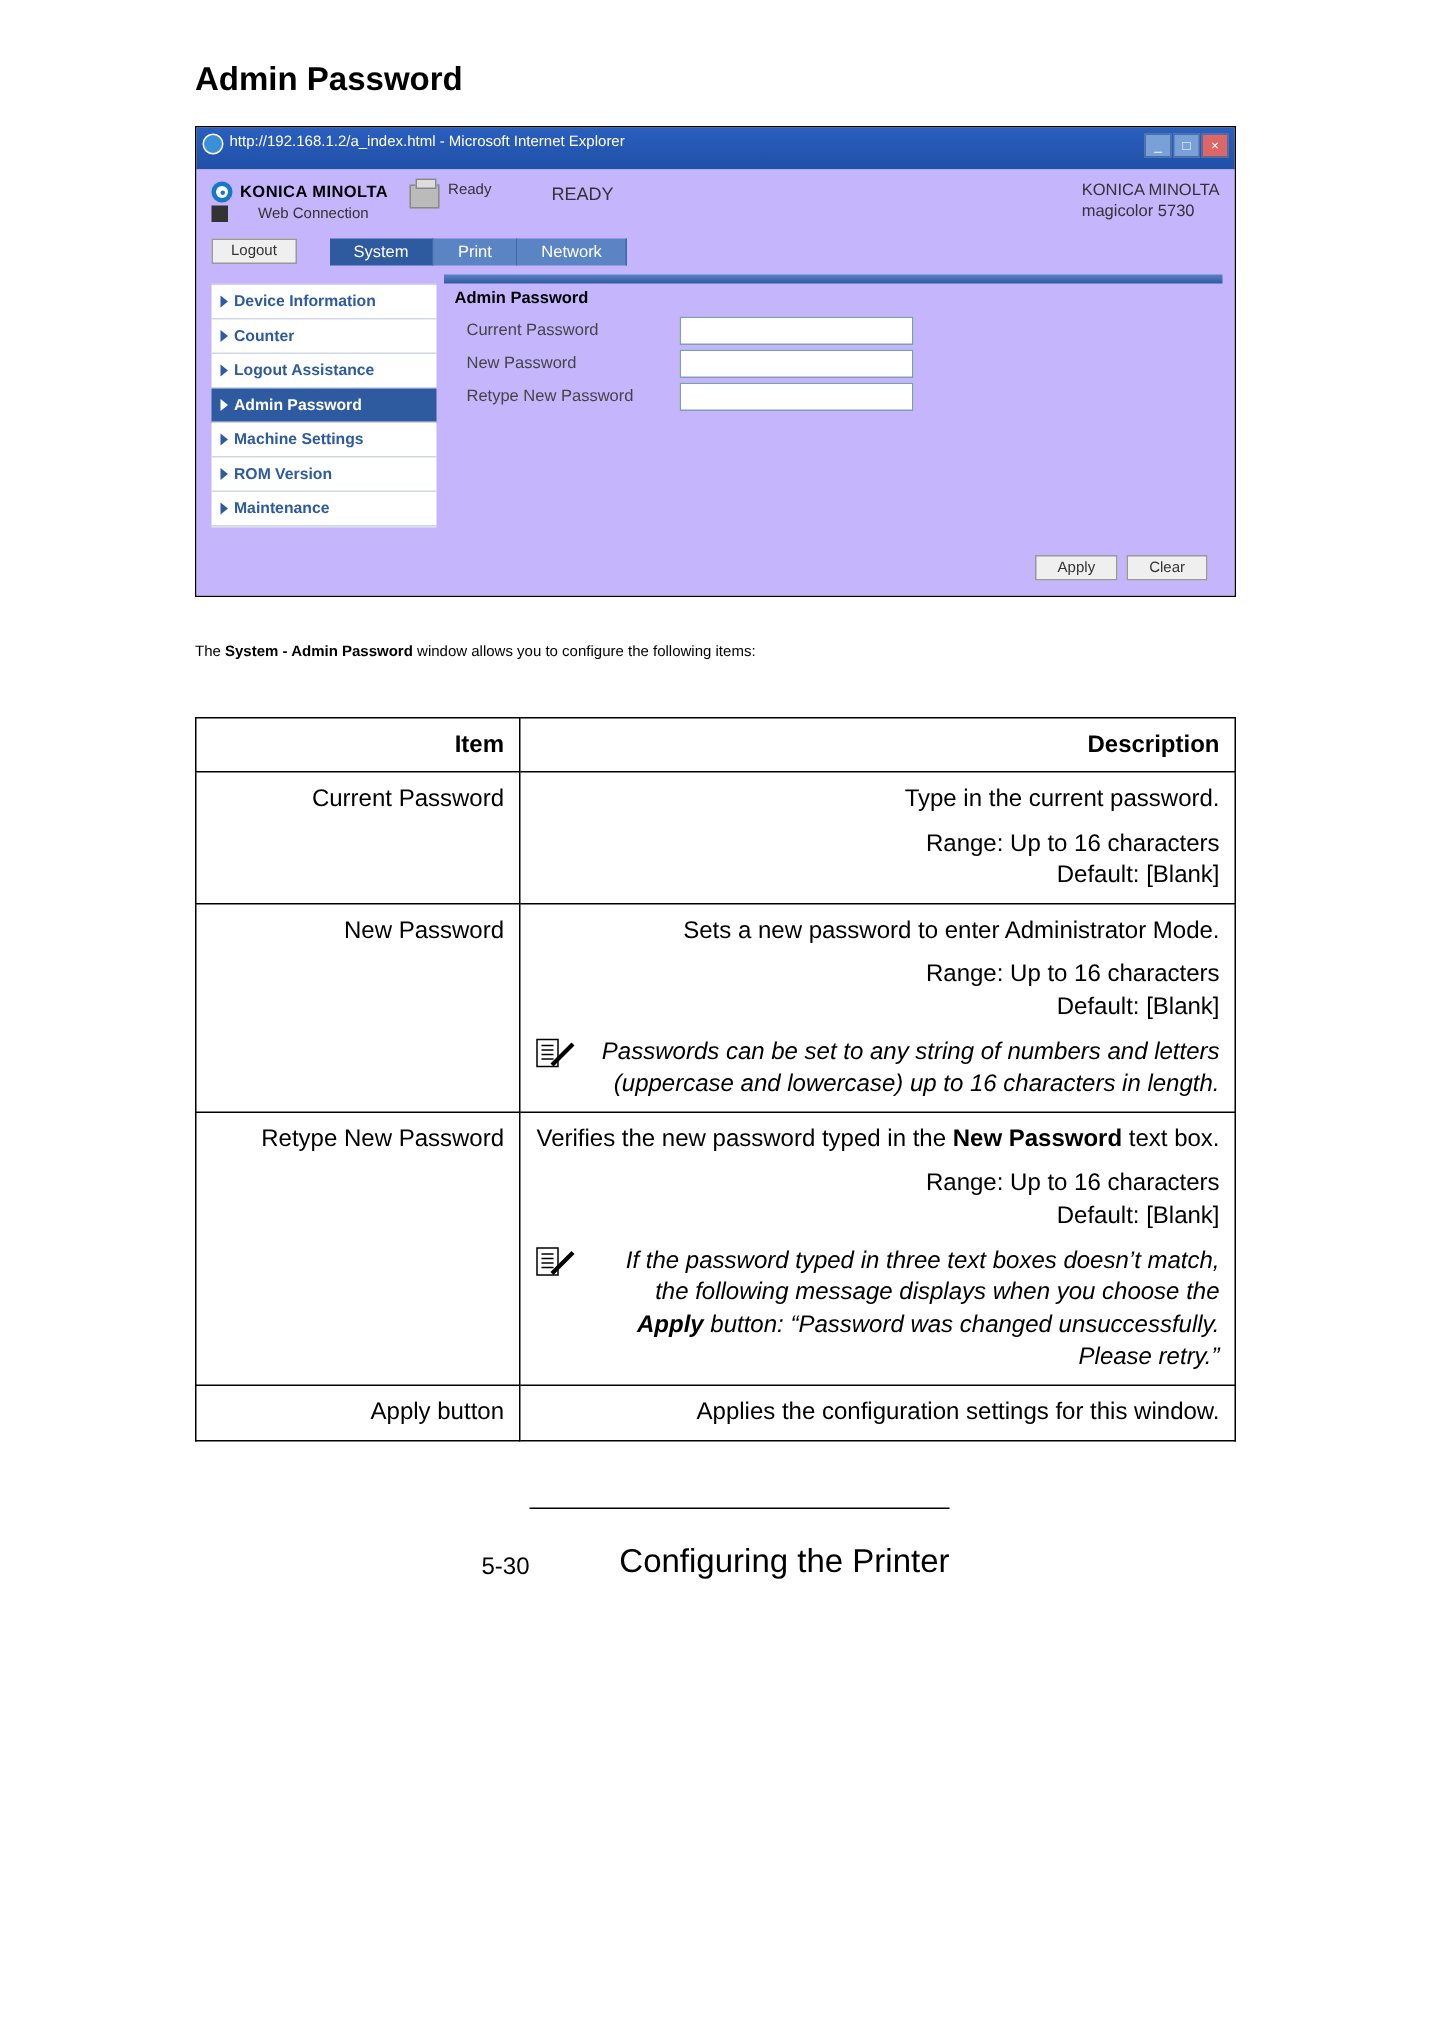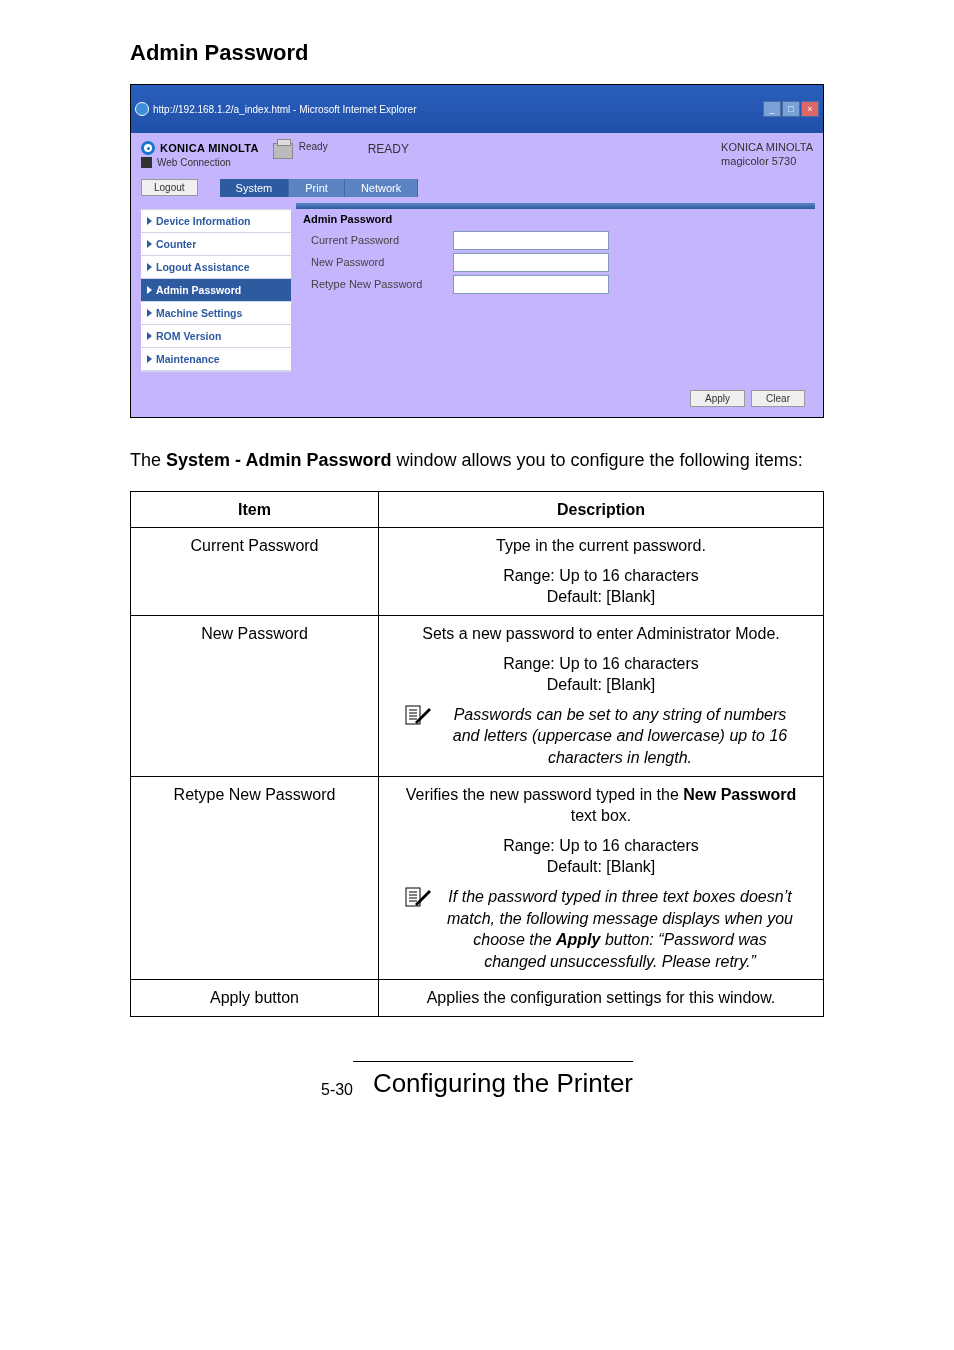--- a/index.html
+++ b/index.html
@@ -1,37 +1,37 @@
 <!DOCTYPE html>
 <html><head>
 <meta charset="utf-8">
 <style>
 body{margin:0;padding:0;background:#fff;font-family:Arial,Helvetica,sans-serif;color:#000;width:954px}
 .page{padding:40px 130px 40px 130px}
 h2.section-title{font-size:22px;font-weight:bold;margin:0 0 18px 0}
 
 
 .shot{border:1px solid #000;background:#fff;position:relative;width:100%;box-sizing:border-box}
-.ie-titlebar{background:linear-gradient(#2a5fbe,#2050a8);height:20px;color:#fff;font-size:10px;display:flex;align-items:center;gap:4px;padding:14px 4px}
+.ie-titlebar{background:linear-gradient(#2a5fbe,#2050a8);height:20px;color:#fff;font-size:10px;display:flex;align-items:flex-start;gap:4px;padding:4px 4px}
 .ie-titlebar .globe{width:12px;height:12px;background:#3b8fd6;border-radius:50%;border:1px solid #fff}
 .ie-titlebar .wincontrols{margin-left:auto;display:flex;gap:1px}
 .ie-titlebar .wb{width:16px;height:14px;background:#7aa0d8;border:1px solid #4a6fa8;font-size:9px;line-height:14px;text-align:center;color:#fff}
 .ie-titlebar .wb.close{background:#d66}
 .ie-menubar{background:#ece9d8;height:18px;font-size:10px;color:#333;display:flex;align-items:center;gap:10px;padding:0 6px;position:relative}
 .ie-flag{position:absolute;right:4px;top:2px;width:14px;height:14px;background:#fff;border:1px solid #ccc}
 .ie-flag::before{content:"";position:absolute;inset:2px;background:conic-gradient(#e00 0 25%,#0a0 0 50%,#09e 0 75%,#fc0 0 100%)}
 .app-area{display:flex;flex-direction:column;background:#c4b5fd}
 .app-header{display:flex;align-items:flex-start;padding:8px 10px 6px 10px;gap:14px}
 .brandcol{display:flex;flex-direction:column;gap:2px}
 .brandrow{display:flex;align-items:center;gap:5px}
 .km-mark{width:14px;height:14px;border-radius:50%;background:#1678c9;position:relative}
 .km-mark::before{content:"";position:absolute;inset:3px;border-radius:50%;background:#fff}
 .km-mark::after{content:"";position:absolute;left:6px;top:6px;width:3px;height:3px;border-radius:50%;background:#1678c9}
 .brandtxt{font-size:11px;font-weight:bold;letter-spacing:0.3px}
-.pagescope{font-size:10px;color:#333;display:flex;align-items:center;gap:5px}
+.pagescope{font-size:10px;color:#333;display:flex;align-items:center;gap:20px}
 .pagescope .psicon{width:11px;height:11px;background:#333}
 .readycol{display:flex;align-items:flex-start;gap:6px}
 .printer-ico{width:18px;height:14px;background:#bbb;border:1px solid #888;position:relative;margin-top:2px}
 .printer-ico::before{content:"";position:absolute;left:3px;top:-5px;width:12px;height:5px;background:#ddd;border:1px solid #888}
 .ready-small{font-size:10px;color:#333}
 .ready-big{font-size:12px;color:#333;margin-left:34px;margin-top:1px}
 .devcol{margin-left:auto;font-size:11px;color:#333;text-align:left;line-height:1.25}
 
 .logout-row{display:flex;align-items:center;padding:4px 10px 6px 10px;gap:22px}
 .logout-btn{font-size:10px;padding:2px 12px;background:#efefef;border:1px solid #999;color:#333}
@@ -49,32 +49,32 @@
 .main{flex:1}
 .form-title{font-size:11px;font-weight:bold;margin:4px 0 6px 2px}
 .form-row{display:flex;align-items:center;gap:12px;margin:3px 0 3px 10px;font-size:11px;color:#444}
 .form-row label{width:130px}
 .txt-input{width:150px;height:15px;border:1px solid #7f9db9;background:#fff}
 
 .btnrow{display:flex;justify-content:flex-end;gap:6px;padding:8px 18px 10px 0}
 .winbtn{font-size:10px;padding:2px 14px;background:#efefef;border:1px solid #999;color:#333}
 
 
-.intro{font-size:18px;margin:30px 0 18px 0;line-height:1.4}
+.intro{font-size:10px;margin:30px 0 36px 0;line-height:1.4}
 .desc-table{border-collapse:collapse;width:100%;font-size:16px}
-.desc-table th,.desc-table td{border:1px solid #000;padding:7px 26px;vertical-align:top;text-align:center;line-height:1.35}
+.desc-table th,.desc-table td{border:1px solid #000;padding:7px 10px;vertical-align:top;text-align:right;line-height:1.35}
 .desc-table th{font-weight:bold}
 .desc-table td p{margin:0 0 8px 0}
 .desc-table td p:last-child{margin-bottom:0}
 .note{display:flex;gap:10px;align-items:flex-start;font-style:italic;margin-top:6px}
 .note-icon{flex:0 0 auto}
 .note-text{flex:1}
 .footer{display:flex;justify-content:center;align-items:flex-end;margin-top:44px}
 .footer .fr{text-align:right}
-.footer .ftitle{font-size:26px;border-top:1px solid #000;padding-top:6px;display:inline-block;min-width:280px;text-align:right}
+.footer .ftitle{font-size:22px;border-top:1px solid #000;padding-top:22px;display:inline-block;min-width:280px;text-align:right}
 .pgnum{font-size:16px}
 </style>
 </head>
 <body>
 
 <div class="page">
 
   <h2 class="section-title">Admin Password</h2>
 
   <div class="shot">

